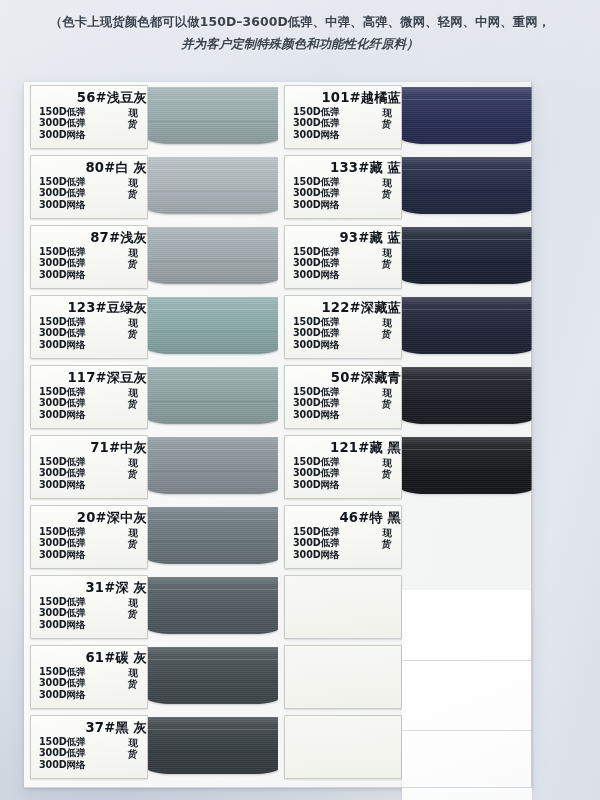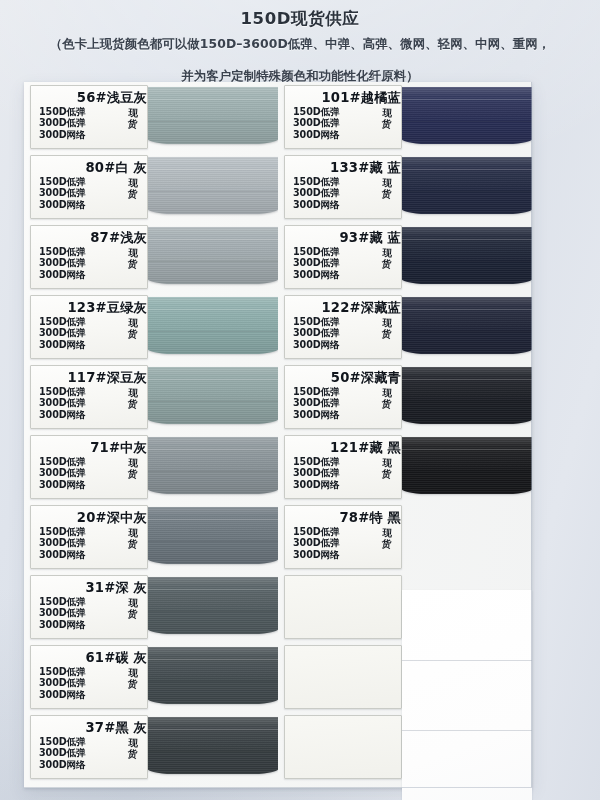--- a/index.html
+++ b/index.html
@@ -72,21 +72,21 @@
     text-shadow: 0 1px 0 rgba(255,255,255,.6);
   }
   .sub-line {
     font-size: 12.4px;
     font-weight: 600;
     color: #3a424e;
     margin-top: 6px;
     letter-spacing: .1px;
     text-shadow: 0 1px 0 rgba(255,255,255,.5);
   }
-  .sub-line.second { margin-top: 15px; }
+  .sub-line.second { margin-top: 5px; font-style: italic; }
 
   
   .column {
     position: absolute;
     top: 0;
   }
   #col-left  { left: 0px;   width: 254px; }
   #col-right { left: 254px; width: 254px; }
 
   .row {
@@ -536,21 +536,21 @@
         </div>
         <div class="swatch">
           <div class="swatch-inner" style="background: rgb(24, 25, 28);">
             <div class="seam a"></div>
             <div class="seam b"></div>
           </div>
         </div>
       </div>
       <div class="row">
         <div class="label-tag">
-          <div class="tag-name">78#特 黑</div>
+          <div class="tag-name">46#特 黑</div>
           <div class="tag-specs">
             <div class="spec">150D低弹</div>
             <div class="spec">300D低弹</div>
             <div class="spec">300D网络</div>
             <div class="stock-mark">
               <span>现</span>
               <span>货</span>
             </div>
           </div>
         </div>
@@ -564,16 +564,15 @@
       <div class="row">
         <div class="label-tag empty"></div>
       </div>
     </div>
   <div id="blank-panel"></div>
 <div class="grid-line" style="left: 378px; top: 578px; width: 130px; height: 1px;"></div>
     <div class="grid-line" style="left: 378px; top: 648px; width: 130px; height: 1px;"></div>
   </div>
 
 <div id="header">
-  <div id="title">150D现货供应</div>
   <div class="sub-line">（色卡上现货颜色都可以做150D–3600D低弹、中弹、高弹、微网、轻网、中网、重网，</div>
   <div class="sub-line second">并为客户定制特殊颜色和功能性化纤原料）</div>
 </div>
 
 </body></html>

